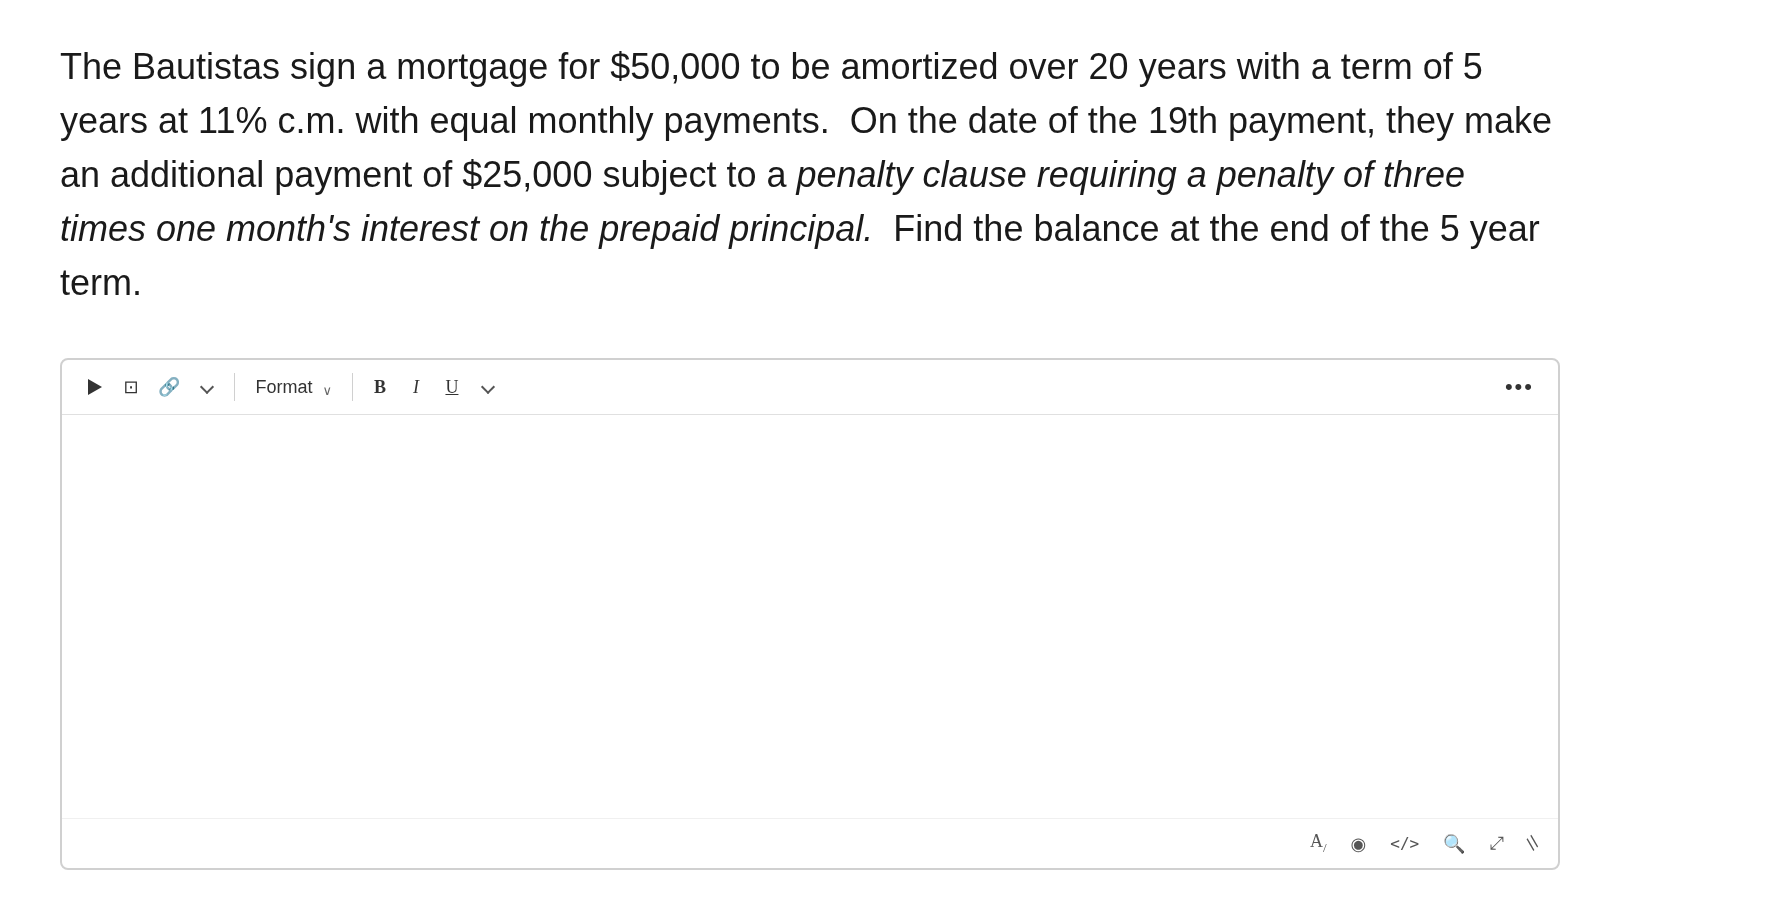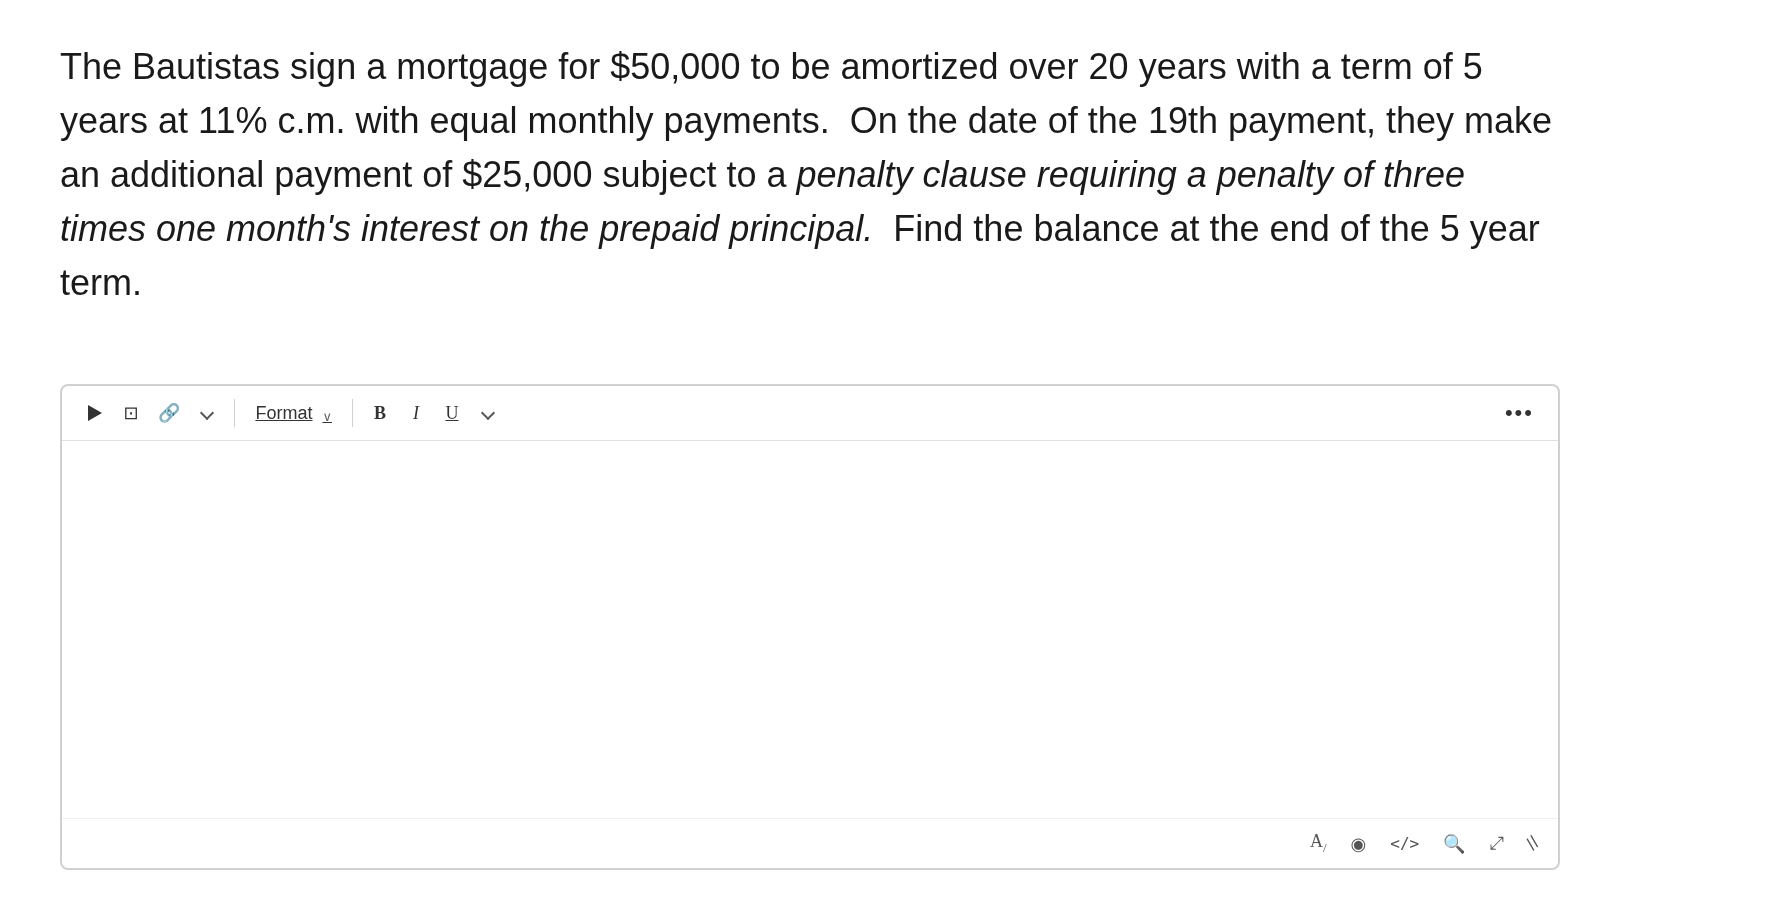--- a/index.html
+++ b/index.html
@@ -16,21 +16,21 @@
       overflow: hidden;
       display: flex;
       flex-direction: column;
       padding: 40px 60px;
     }
 
     .problem-text {
       font-size: 36px;
       line-height: 1.5;
       color: #1a1a1a;
-      margin-bottom: 74px;
+      margin-bottom: 48px;
       max-width: 1500px;
     }
 
     .problem-text em {
       font-style: italic;
     }
 
     .editor-container {
       border: 2px solid #d0d0d0;
       border-radius: 8px;
@@ -83,21 +83,20 @@
       align-items: flex-end;
       gap: 6px;
       background: none;
       border: none;
       cursor: pointer;
       padding: 6px 10px;
       border-radius: 4px;
       color: #333;
       font-size: 18px;
       height: 34px;
-      text-decoration: underline;
     }
 
     .bold-btn {
       font-weight: bold;
       font-size: 18px;
       font-family: Georgia, serif;
     }
 
     .italic-btn {
       font-style: italic;

